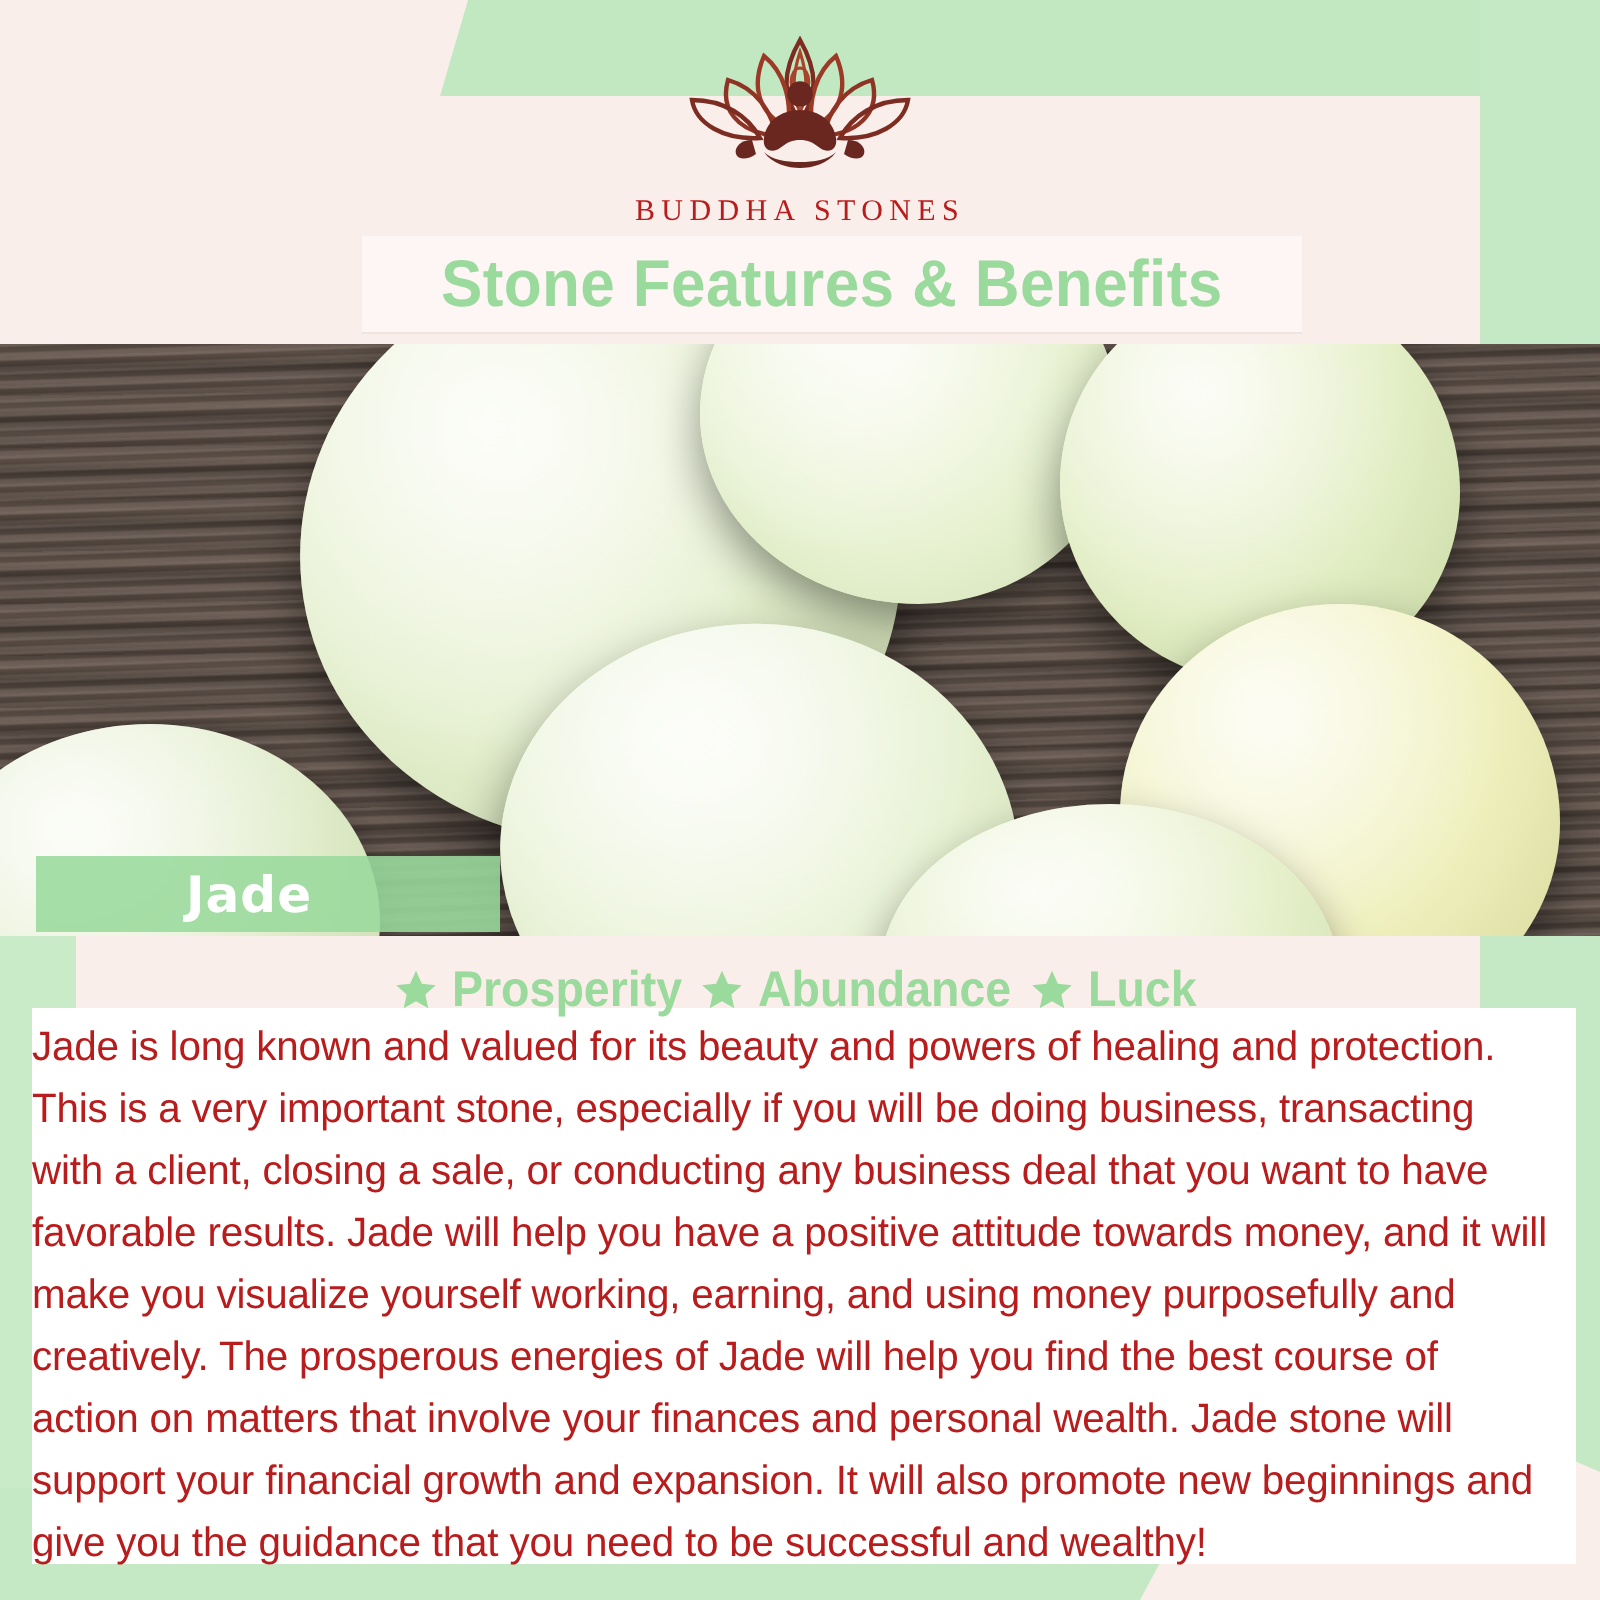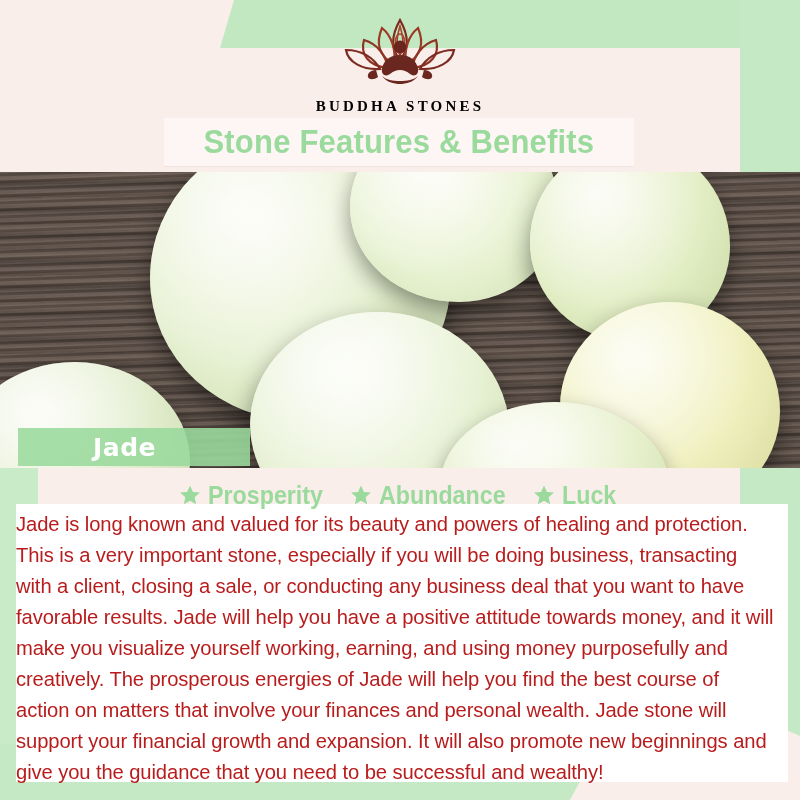--- a/index.html
+++ b/index.html
@@ -36,26 +36,26 @@
     clip-path:polygon(0 0,100% 0,calc(100% - 30px) 100%,0 100%);
     background:#c5e9c4;
   }
 
   
   .header{position:absolute;top:0;left:0;width:800px;height:172px;z-index:3;}
   .logo-wrap{position:absolute;top:14px;left:0;width:800px;text-align:center;}
   .logo-mark{display:block;margin:0 auto;}
   .logo-word{
     margin-top:2px;font-family:"Liberation Serif",serif;
-    font-size:15px;letter-spacing:3.2px;color:#000000;font-weight:700;
+    font-size:15px;letter-spacing:3.2px;color:#b91c1c;font-weight:400;
   }
 
   
   .title-banner{
-    position:absolute;top:118px;left:164px;width:470px;height:48px;
+    position:absolute;top:118px;left:181px;width:470px;height:48px;
     background:#fdf6f4;z-index:4;display:flex;align-items:center;justify-content:center;
     box-shadow:0 1px 0 rgba(0,0,0,0.04);
   }
   .title-text{
     font-family:"Liberation Sans Narrow","Liberation Sans",sans-serif;
     font-weight:bold;font-size:33px;color:#9ada9c;
     letter-spacing:.2px;white-space:nowrap;
     transform:scaleX(.94);transform-origin:center;
   }
 
@@ -106,21 +106,21 @@
     display:flex;align-items:center;
   }
   .jade-text{
     margin-left:75px;color:#ffffff;font-weight:bold;font-size:25px;
     font-family:"DejaVu Sans",sans-serif;letter-spacing:.5px;text-align:right;
   }
 
   
   .benefits{
     position:absolute;top:478px;left:0;width:800px;height:34px;z-index:5;
-    display:flex;align-items:center;justify-content:center;gap:18px;
+    display:flex;align-items:center;justify-content:center;
   }
   .benefit{display:flex;align-items:center;gap:7px;}
   .star{width:22px;height:22px;display:block;}
   .benefit-label{
     font-family:"Liberation Sans Narrow","Liberation Sans",sans-serif;
     font-weight:bold;font-size:25px;color:#9ada9c;white-space:nowrap;
     transform:scaleX(.93);transform-origin:left center;
   }
 
   

